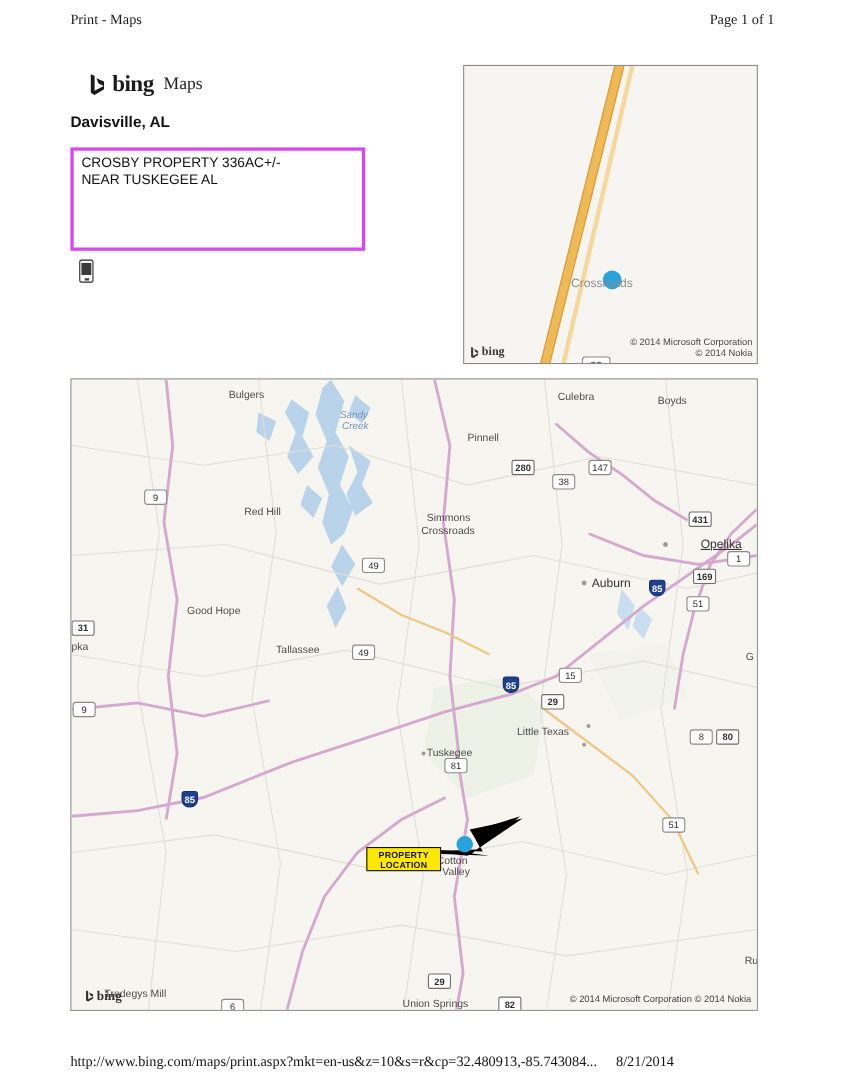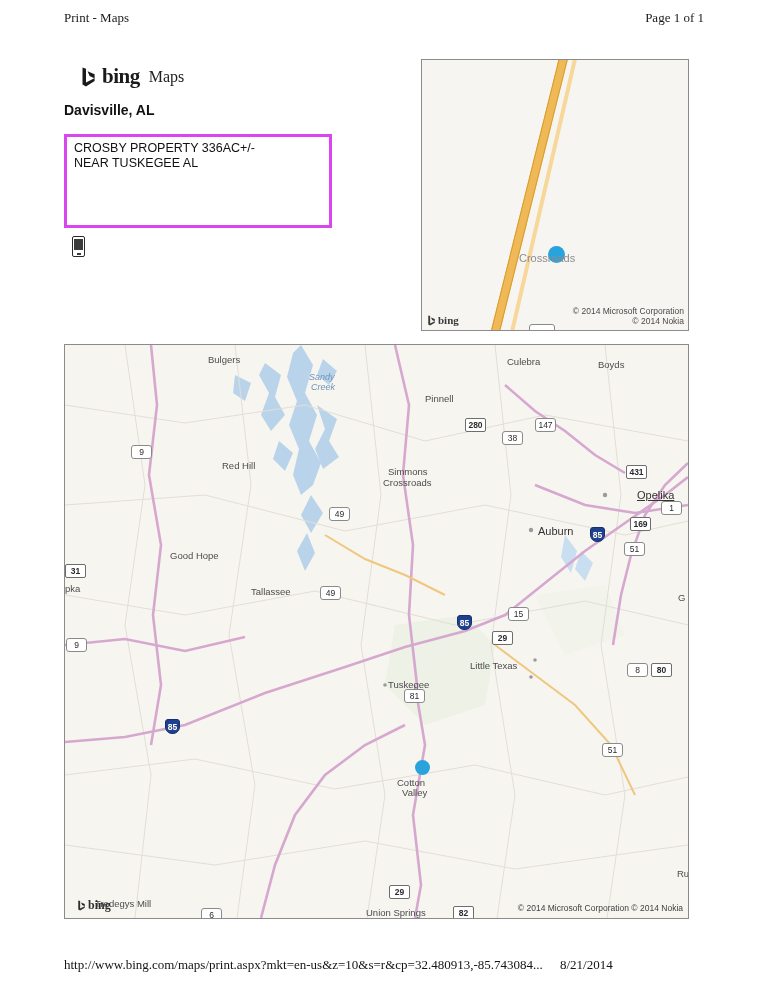--- a/index.html
+++ b/index.html
@@ -505,20 +505,30 @@
   <div class="map-shield us" style="left:427px; top:286px;">29</div>
   <div class="map-shield" style="left:339px; top:304px;margin-top:40px;">81</div>
   <div class="map-shield" style="left:562px; top:318px;">8</div>
   <div class="map-shield us" style="left:586px; top:318px;">80</div>
   <div class="map-shield interstate" style="left:100px; top:374px;">85</div>
   <div class="map-shield" style="left:537px; top:398px;">51</div>
   <div class="map-shield us" style="left:324px; top:540px;">29</div>
   <div class="map-shield us" style="left:388px; top:561px;">82</div>
   <div class="map-shield" style="left:136px; top:563px;">6</div>
 
+  <div class="callout">
+    <svg viewBox="0 0 145 50" width="145" height="50" style="position:absolute;left:0;top:0;">
+      <path d="M140 0 L96 34 L112 36 L60 34 L40 28 L66 32 L104 30 L96 14 Z" fill="#000"></path>
+      <path d="M142 2 L92 36 L44 30 L106 32 L94 12 Z" fill="#000"></path>
+    </svg>
+    <div class="callout-box">
+      <span>PROPERTY</span>
+      <span>LOCATION</span>
+    </div>
+  </div>
 
   <div class="prop-dot"></div>
 
   <div class="main-bing">
     <svg class="mini-logo" viewBox="0 0 13 20">
       <path d="M0.5 0.5 L4 1.8 L4 15.5 L12.3 11.2 L7.6 9 L5.6 4.2 L12.6 7.2 L12.6 14.1 L4 19.4 L0.5 17.4 Z" fill="#2f2f2f"></path>
     </svg>
     <span>bing</span>
   </div>
   <div class="main-credit">© 2014 Microsoft Corporation © 2014 Nokia</div>

